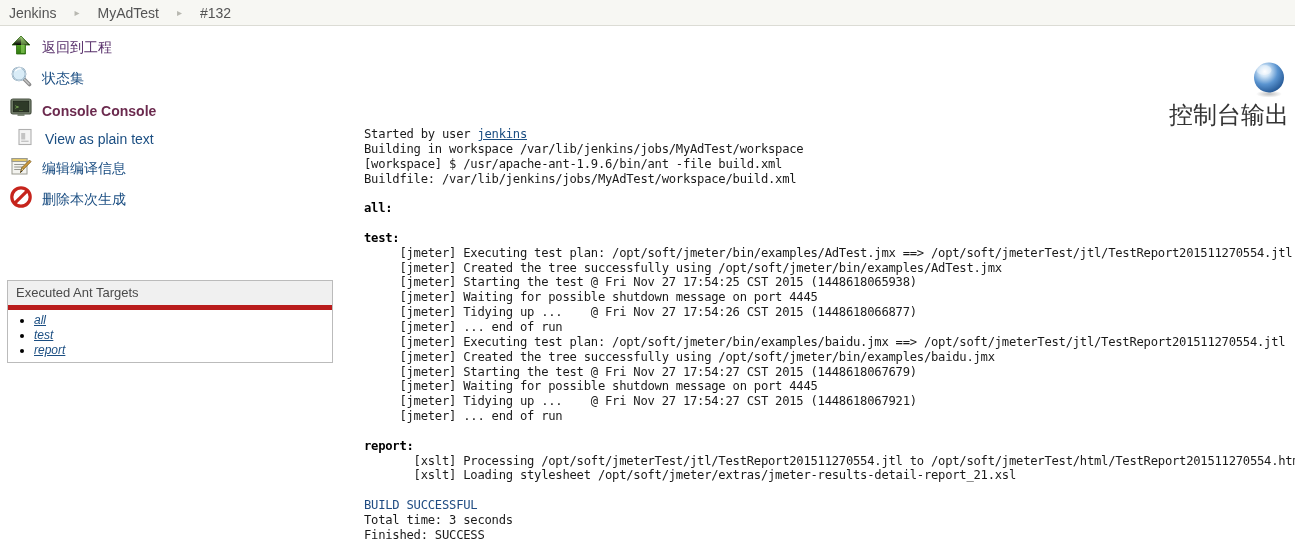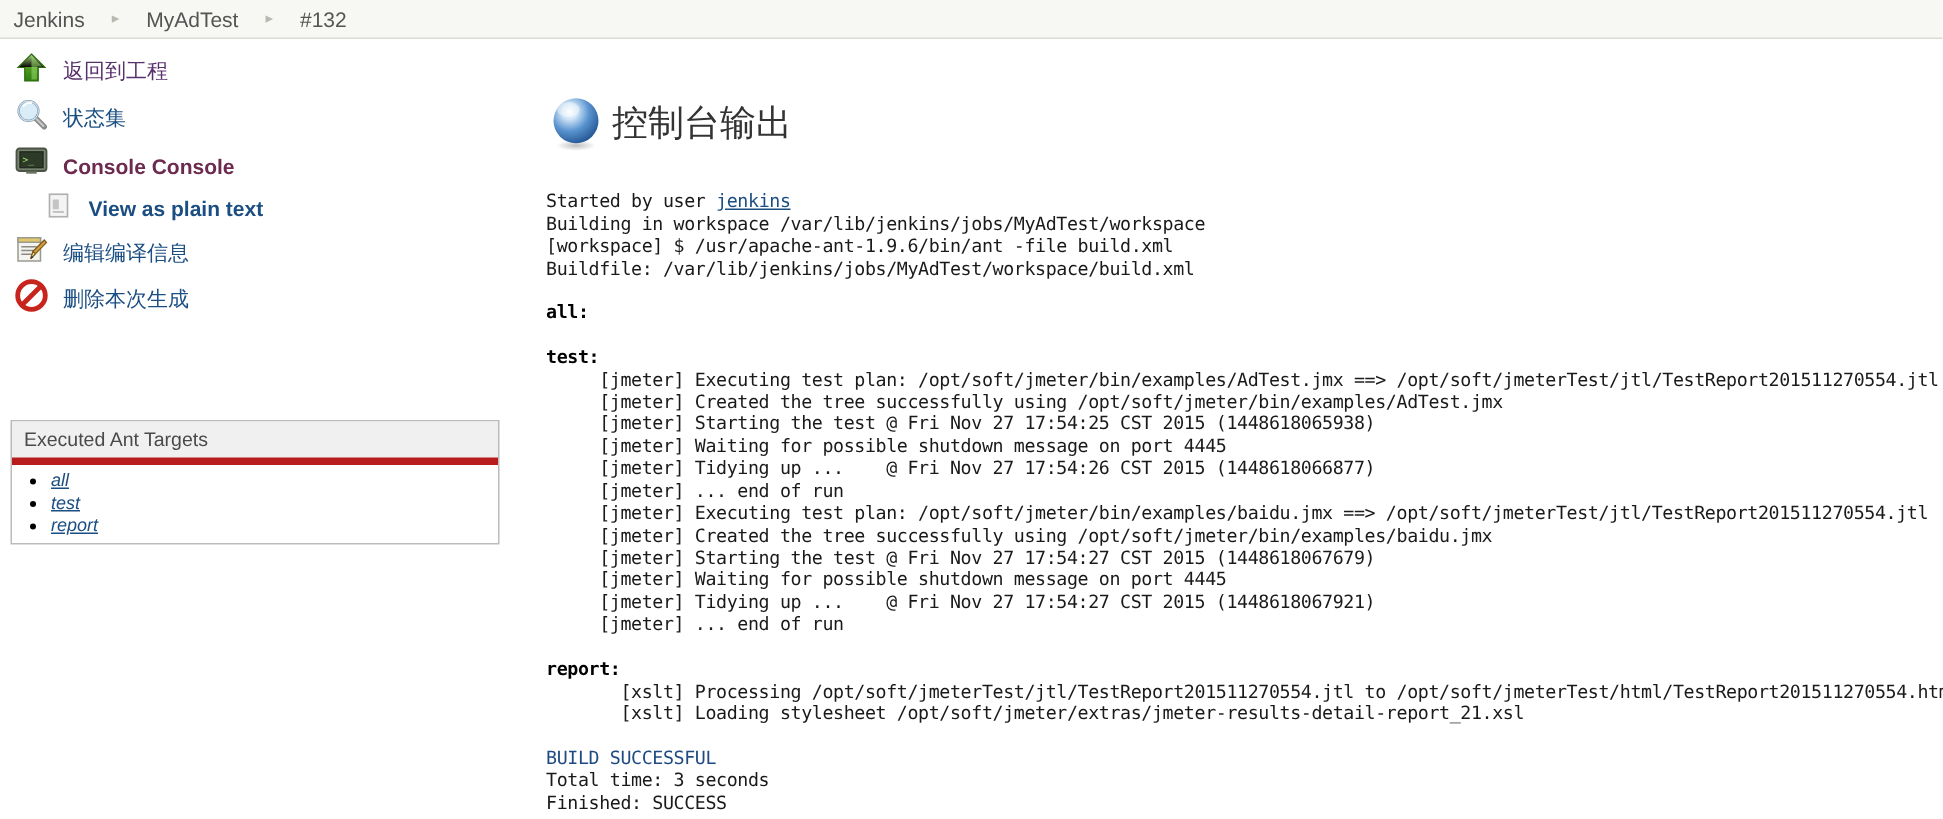--- a/index.html
+++ b/index.html
@@ -82,21 +82,21 @@
     color: #1b4e82;
     text-decoration: none;
     white-space: nowrap;
   }
   .task .task-label.visited { color: #58306b; }
   .task .task-label.current {
     color: #6b2a4e;
     font-weight: bold;
     font-family: "Liberation Sans", sans-serif;
   }
-  .task.sub { padding-left: 29px; height: 28px; font-weight: bold; }
+  .task.sub { padding-left: 15px; height: 28px; }
   .task.sub .icon-slot { width: 20px; height: 20px; margin-right: 10px; }
   .task.sub .task-label { font-size: 14px; }
 
   
   #ant-targets {
     position: absolute;
     left: 7px; top: 280px;
     width: 326px;
     border: 1px solid #bbbbbb;
     background: #ffffff;
@@ -127,23 +127,24 @@
   }
 
   
   #main {
     position: absolute;
     left: 364px; top: 26px;
     width: 925px;
   }
   #console-title {
     display: flex;
-    align-items: center;
+    align-items: flex-end;
     margin-top: 33px;
     height: 46px;
+    flex-direction: column;
   }
   #console-title .title-text {
     font-size: 24px;
     color: #333333;
     font-family: "DejaVu Sans", "Liberation Sans", sans-serif;
     letter-spacing: 0px;
     margin-left: 4px;
   }
   #console-log {
     margin-top: 22px;

